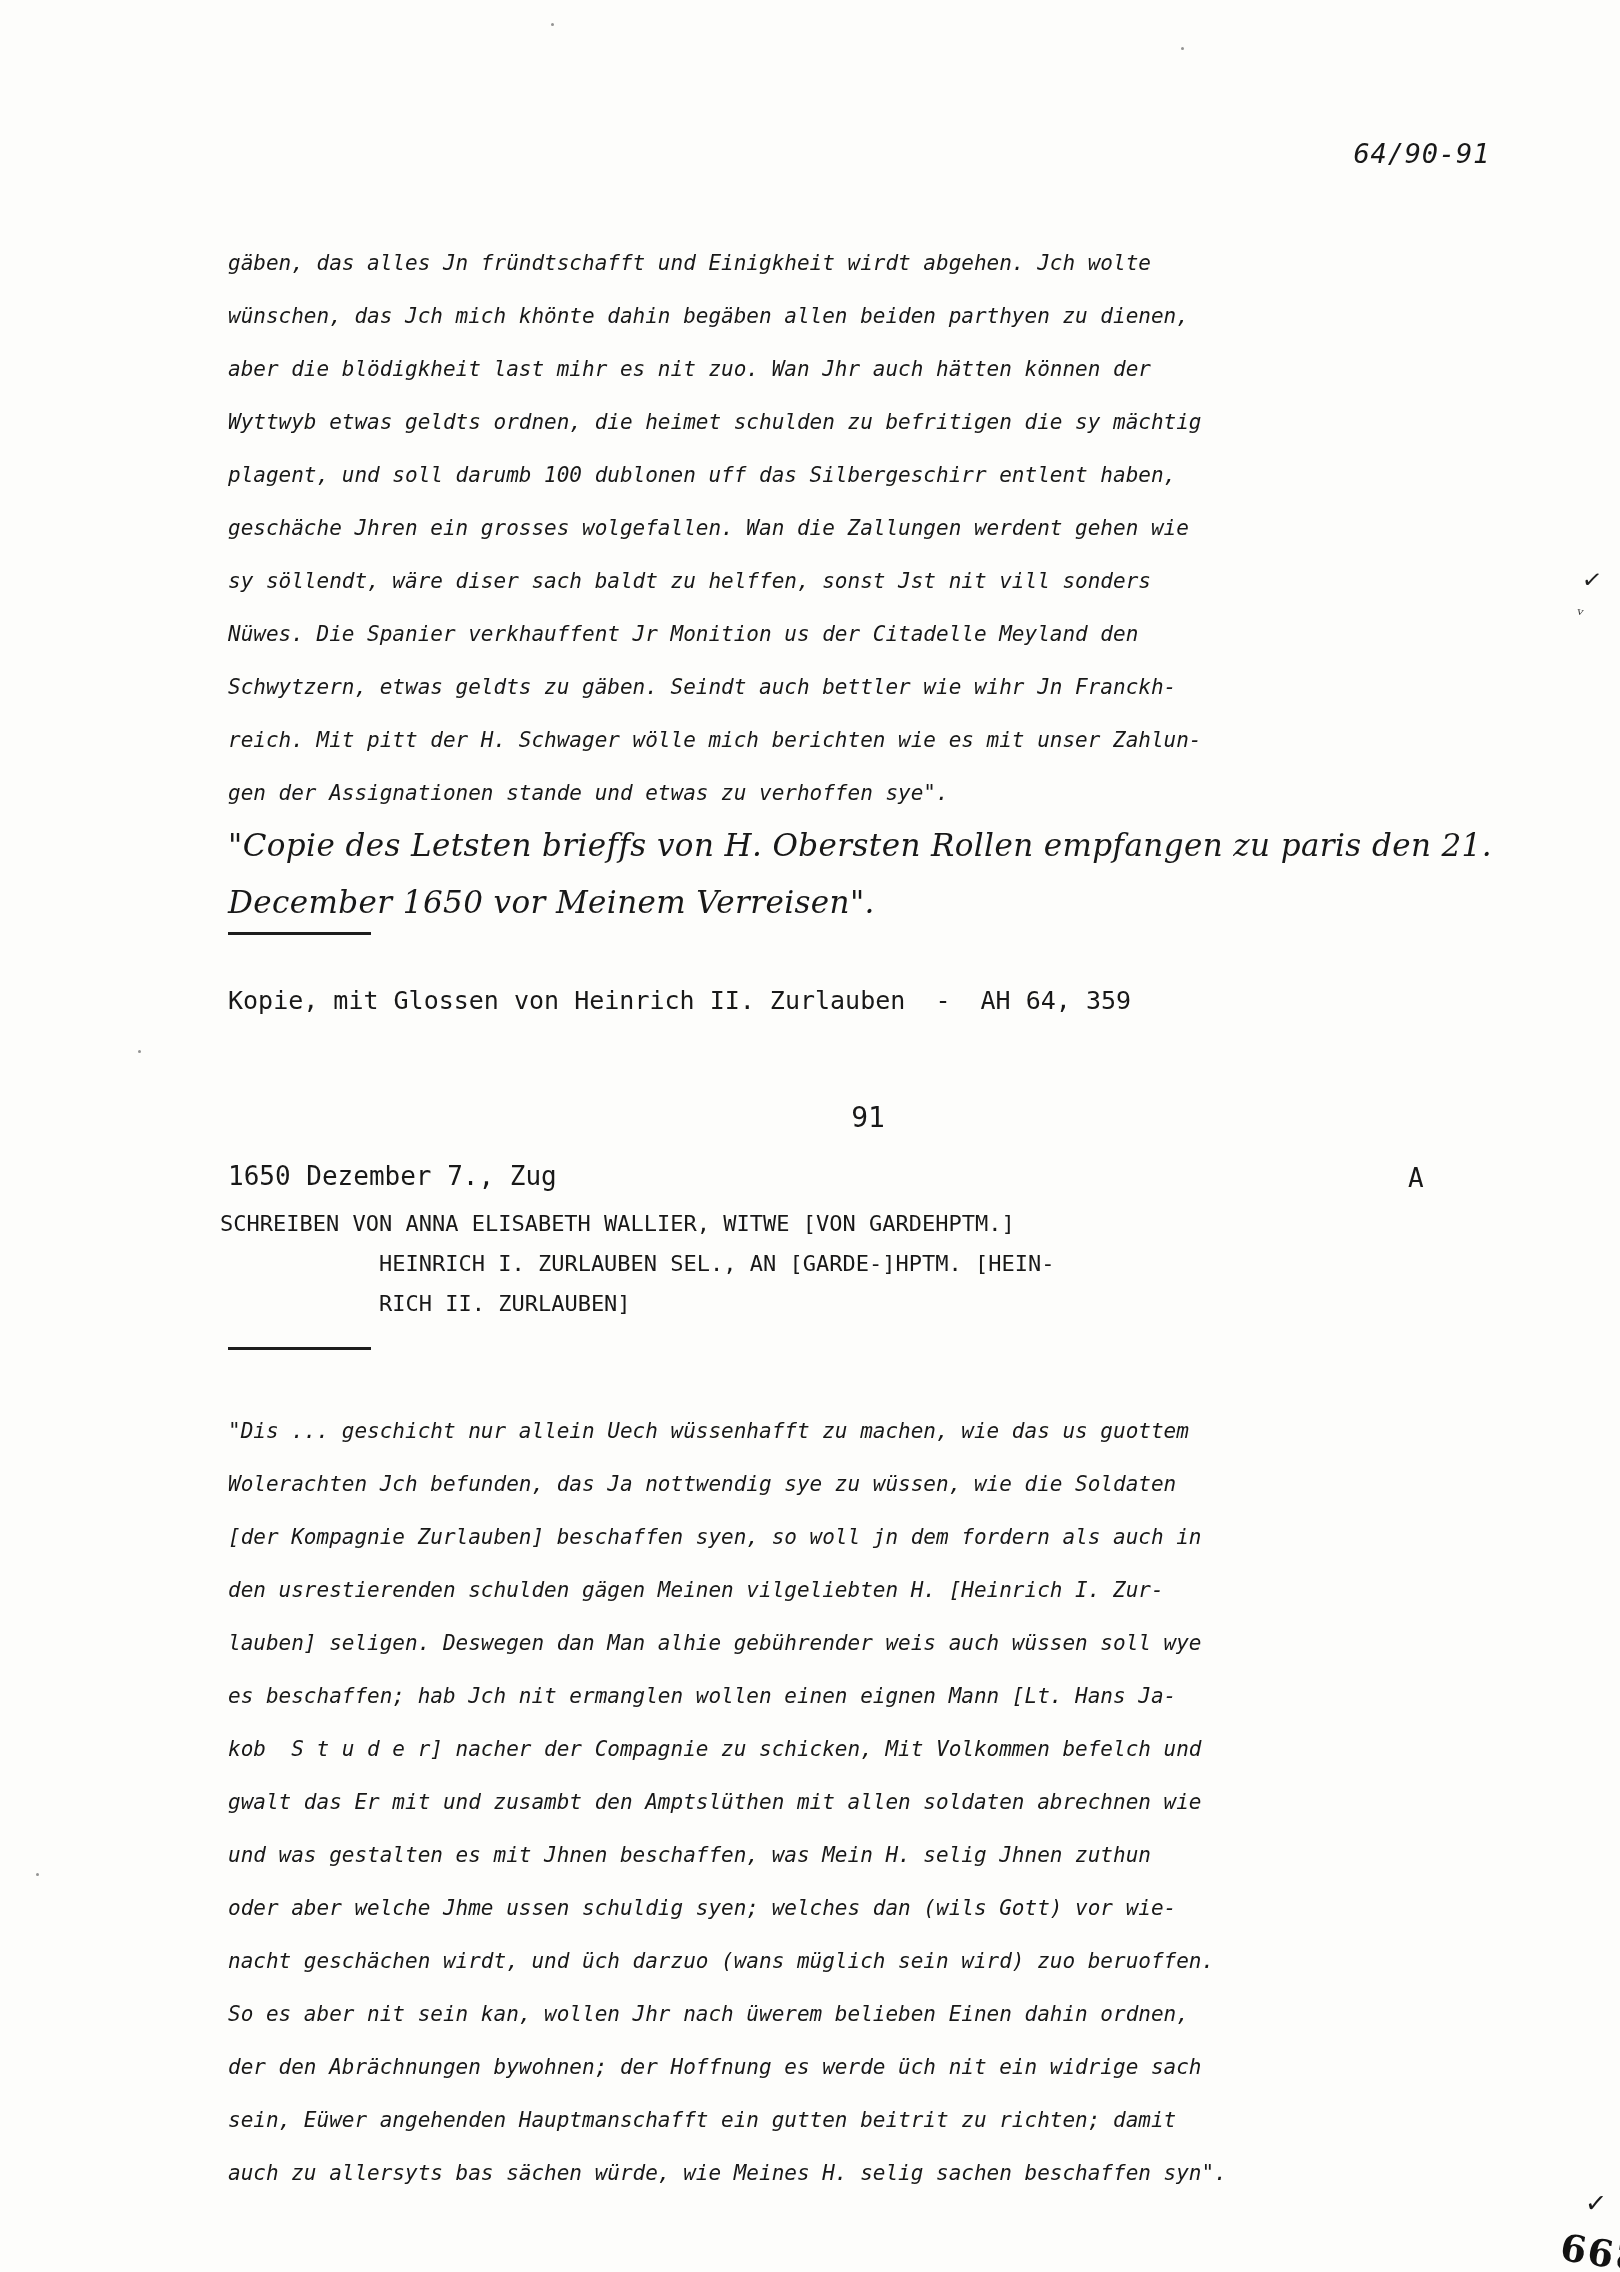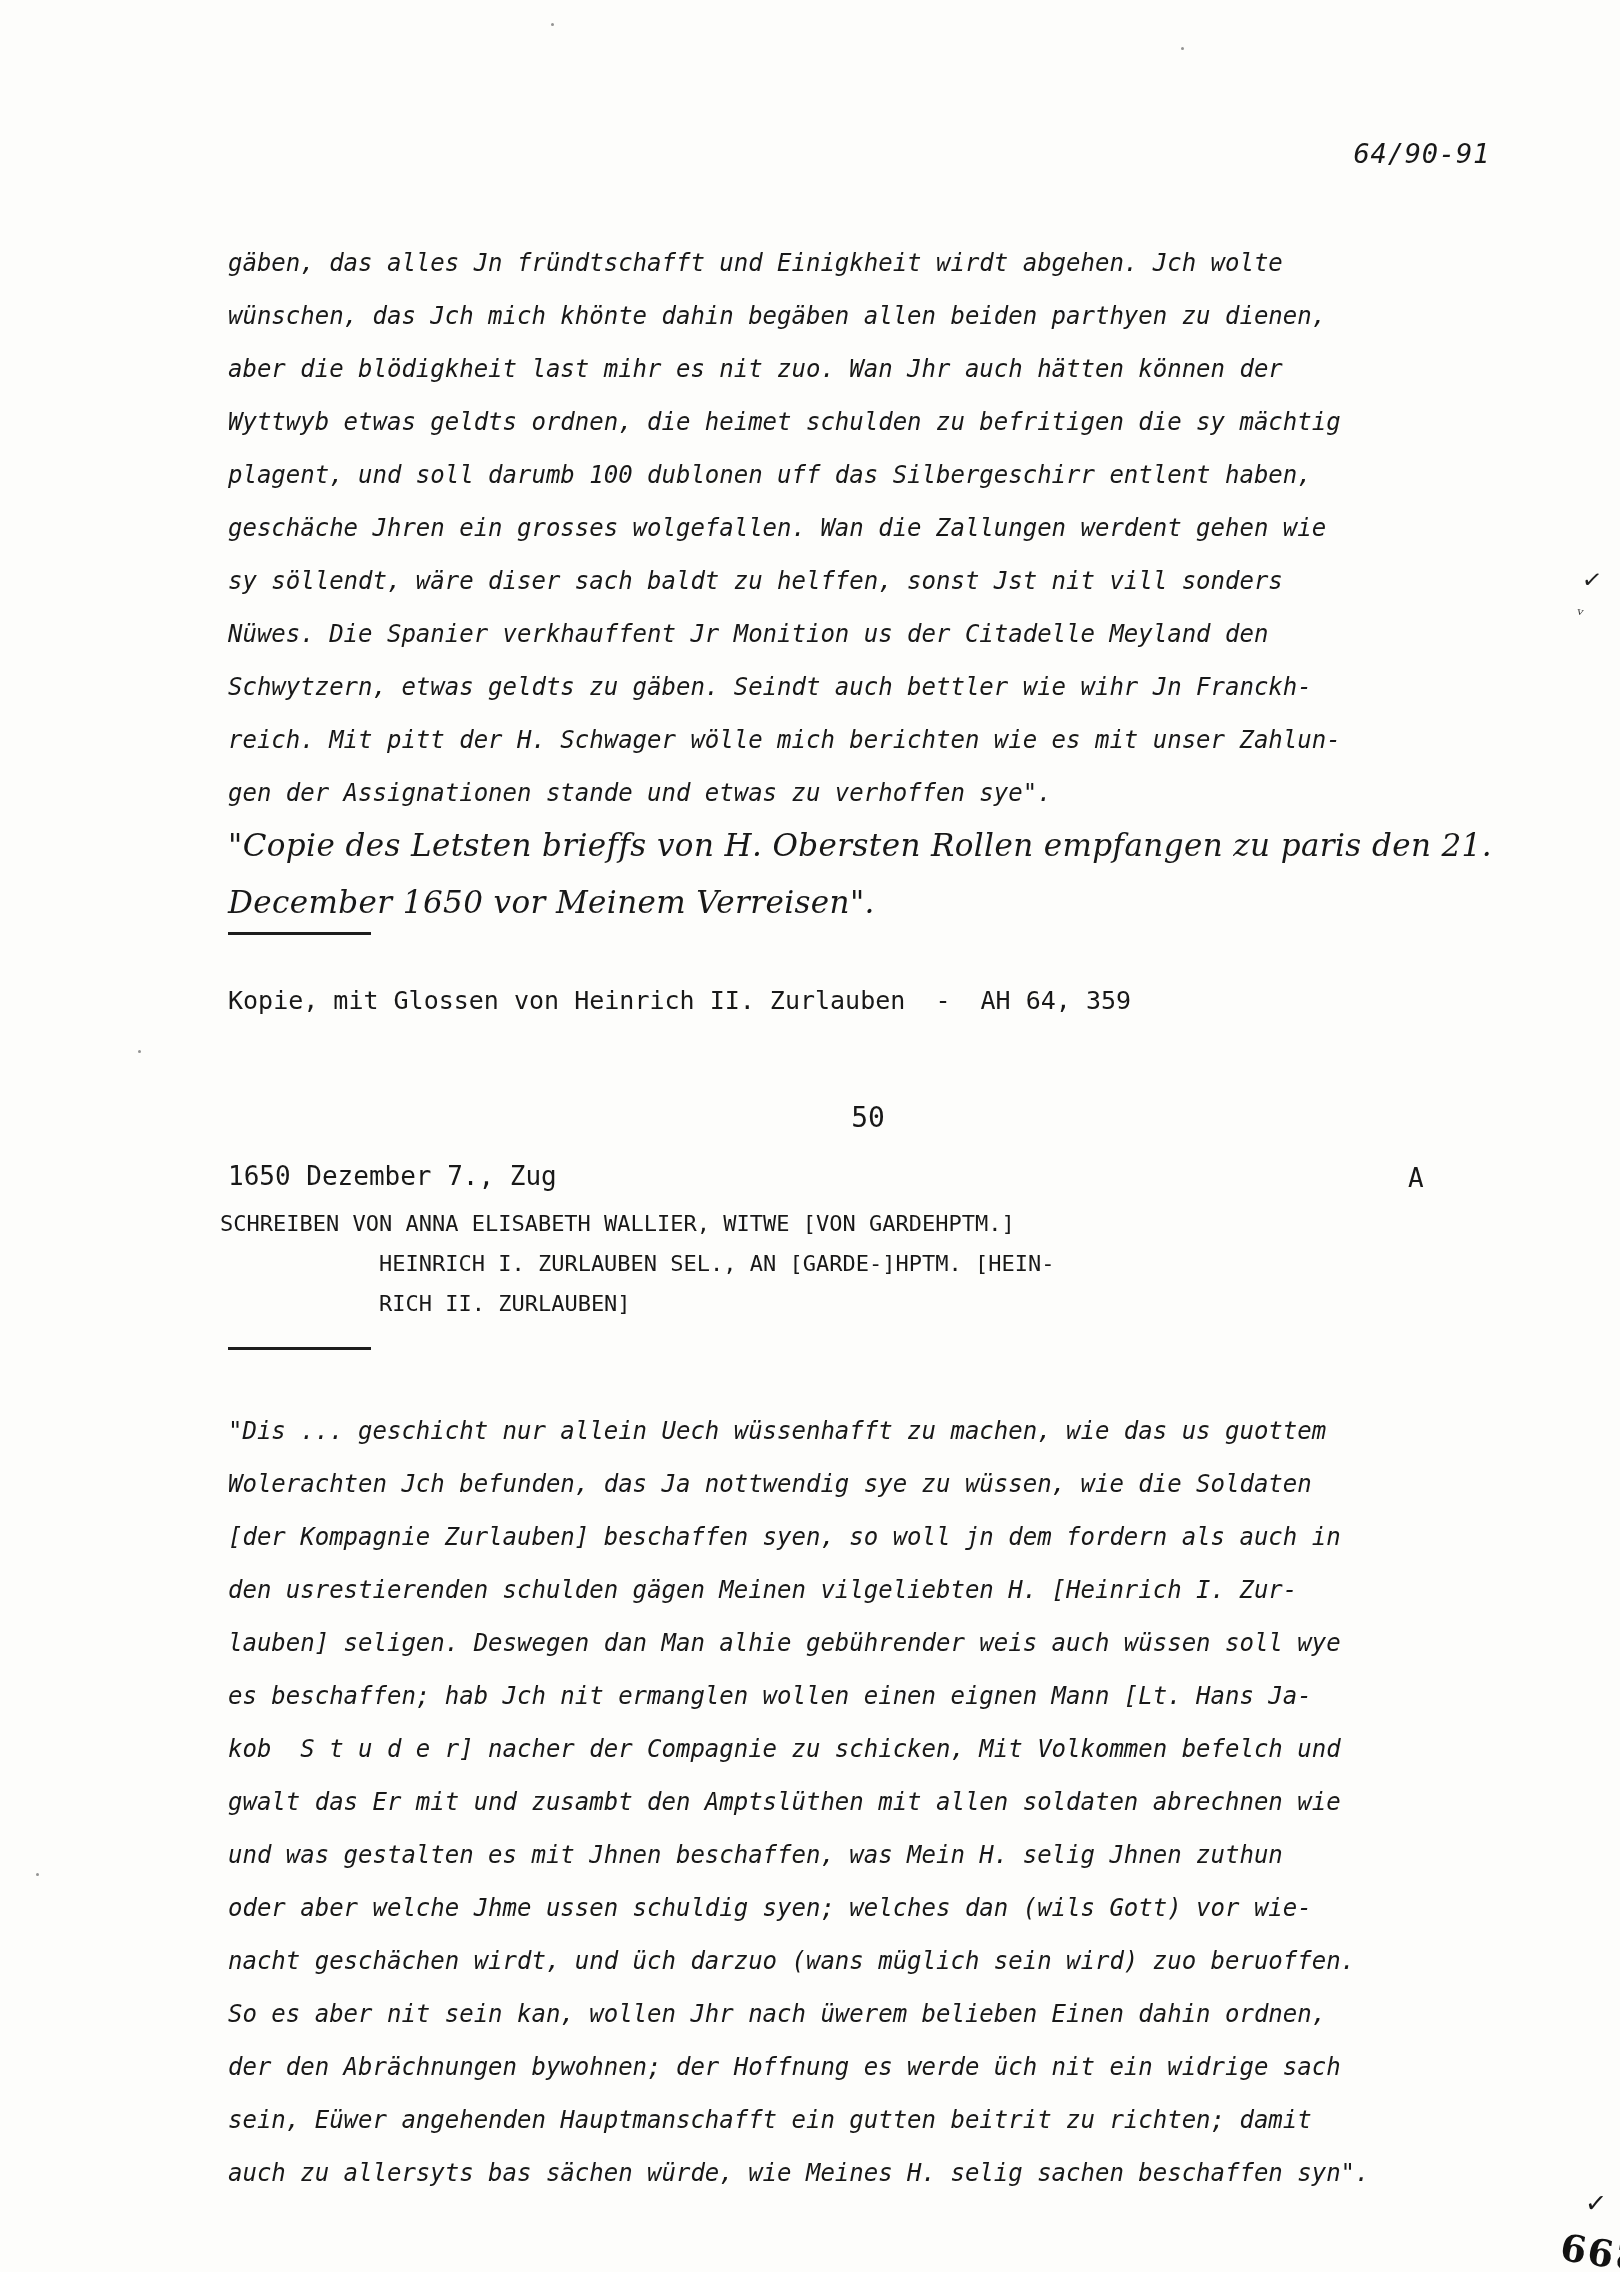--- a/index.html
+++ b/index.html
@@ -22,21 +22,21 @@
     top: 113px;
     right: 130px;
     font-size: 27px;
     font-style: italic;
     letter-spacing: 0.8px;
   }
 
   .body-text {
     left: 228px;
     width: 1329px;
-    font-size: 24px;
+    font-size: 21px;
     font-style: italic;
     line-height: 53px;
     letter-spacing: 0px;
   }
   .para1 { top: 212px; }
   .para2 { top: 1380px; line-height: 53px; }
 
   .handwritten-quote {
     left: 228px;
     top: 792px;
@@ -155,21 +155,21 @@
 reich. Mit pitt der H. Schwager wölle mich berichten wie es mit unser Zahlun-
 gen der Assignationen stande und etwas zu verhoffen sye".</div>
 
 <div class="abs handwritten-quote prewrap">"Copie des Letsten brieffs von H. Obersten Rollen empfangen zu paris den 21.
 December 1650 vor Meinem Verreisen".</div>
 
 <div class="abs rule rule1"></div>
 
 <div class="abs source-note prewrap">Kopie, mit Glossen von Heinrich II. Zurlauben  -  AH 64, 359</div>
 
-<div class="abs entry-number prewrap">50</div>
+<div class="abs entry-number prewrap">91</div>
 
 <div class="abs date-place prewrap">1650 Dezember 7., Zug</div>
 
 <div class="abs series-letter prewrap">A</div>
 
 <div class="abs entry-title prewrap">SCHREIBEN VON ANNA ELISABETH WALLIER, WITWE [VON GARDEHPTM.]
             HEINRICH I. ZURLAUBEN SEL., AN [GARDE-]HPTM. [HEIN-
             RICH II. ZURLAUBEN]</div>
 
 <div class="abs rule rule2"></div>

